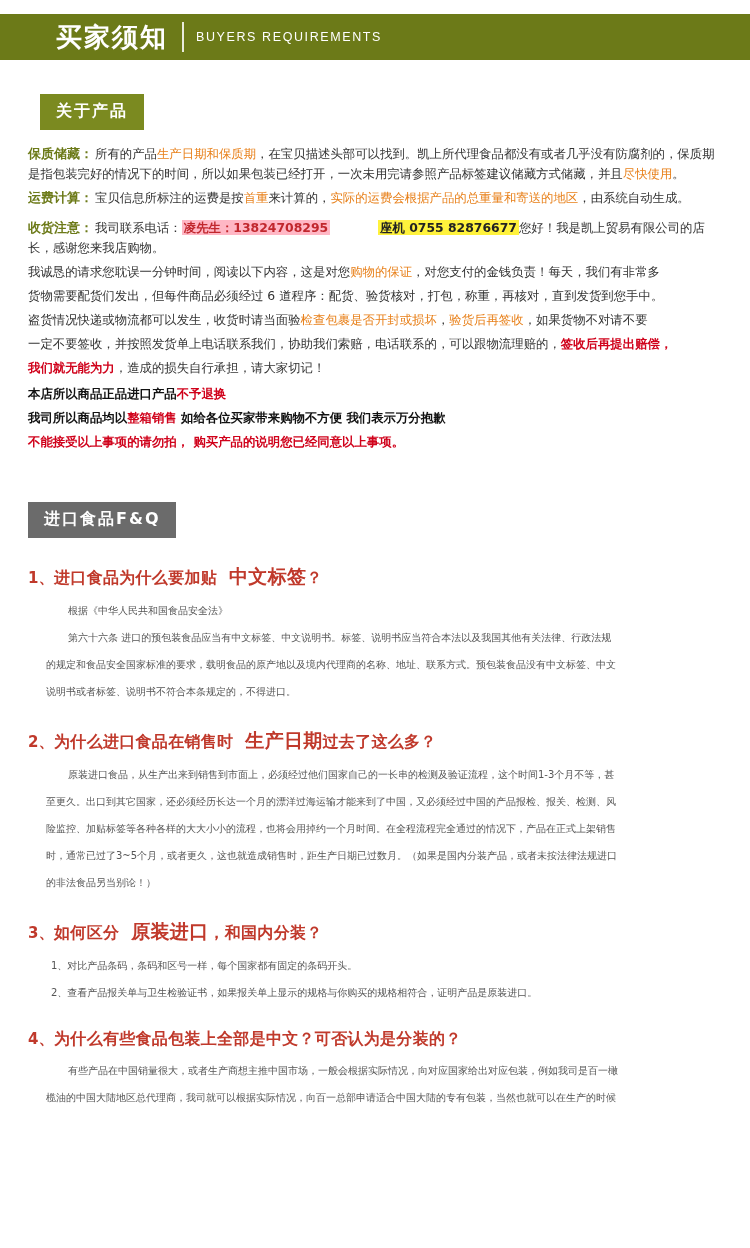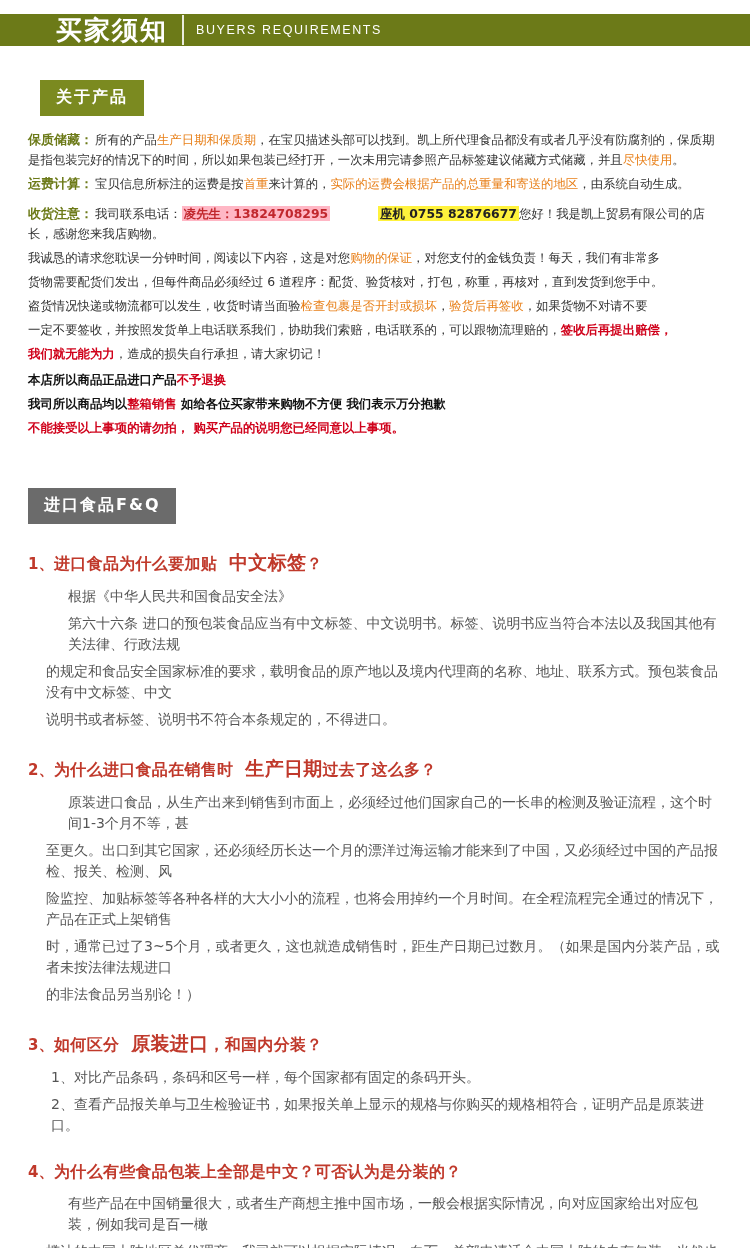--- a/index.html
+++ b/index.html
@@ -8,21 +8,21 @@
     background:#fff;
     font-family:"DejaVu Sans","Liberation Sans",sans-serif;
     color:#333;
     -webkit-font-smoothing:antialiased;
   }
   .page{width:750px;min-height:1248px;position:relative;background:#fff;}
 
   
   .banner{
     margin:14px 0 0 0;
-    height:32px;
+    height:46px;
     background:#6c7a18;
     display:flex;
     align-items:center;
   }
   .banner .cn{
     color:#ffffff;
     font-size:26px;
     font-weight:bold;
     letter-spacing:2px;
     padding:0 14px 0 56px;
@@ -79,21 +79,21 @@
     color:#c0392b;
     font-size:16px;
     font-weight:bold;
     margin:26px 0 10px 0;
     letter-spacing:.3px;
   }
   .q .big{font-size:19px;padding-left:12px;}
   .q .num{font-size:15px;}
   .a{
     color:#555;
-    font-size:14px;
+    font-size:10px;
     line-height:21px;
     margin:0 0 6px 18px;
   }
   .a.ind{margin-left:40px;}
   .a.ind2{margin-left:23px;}
 </style>
 </head>
 <body>
 
 <div class="page">

